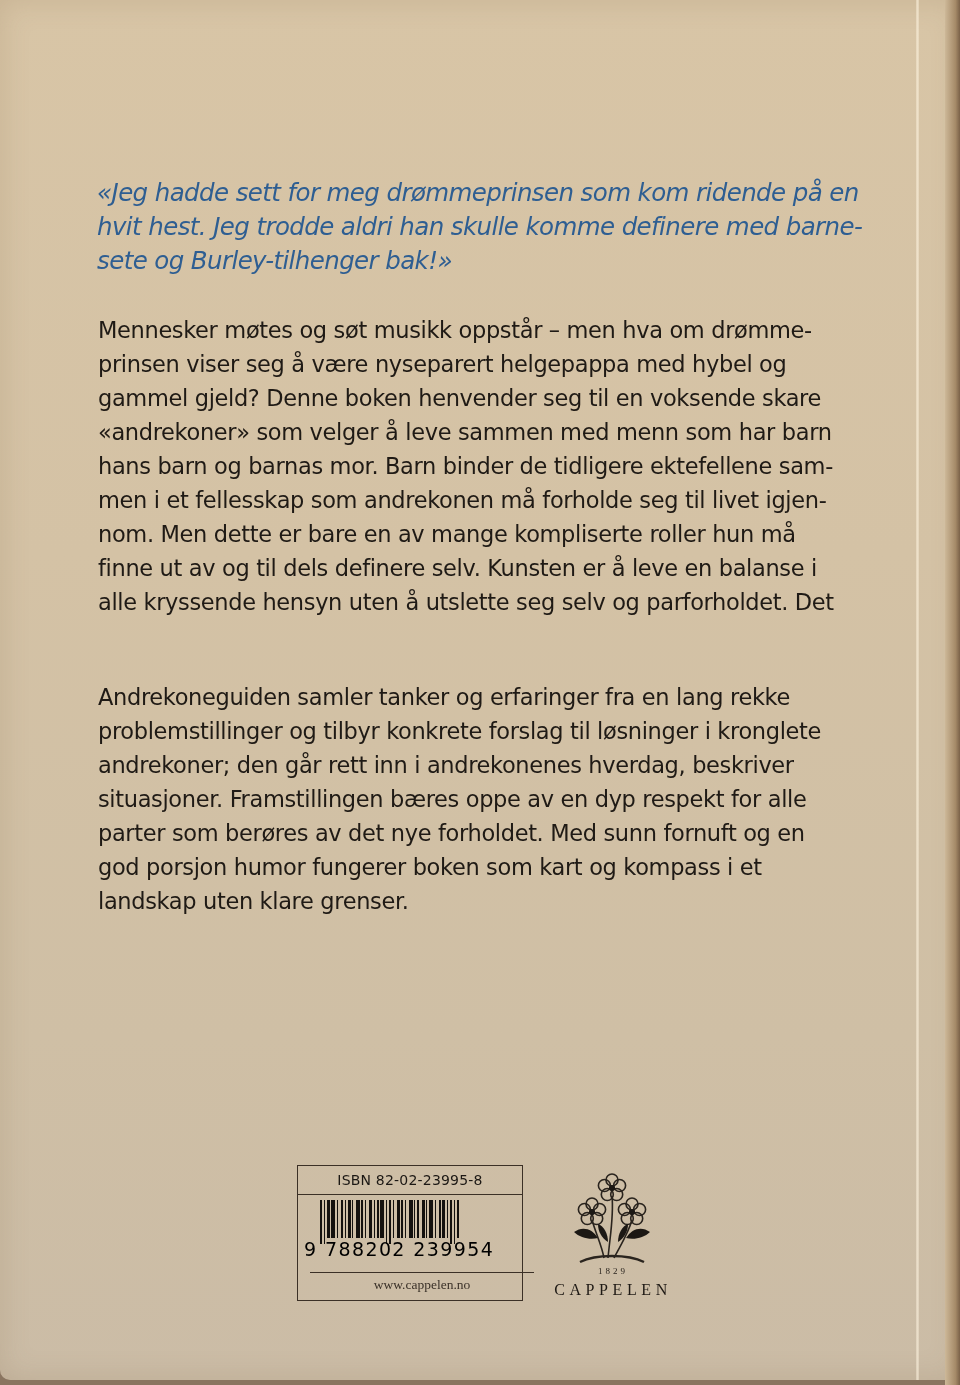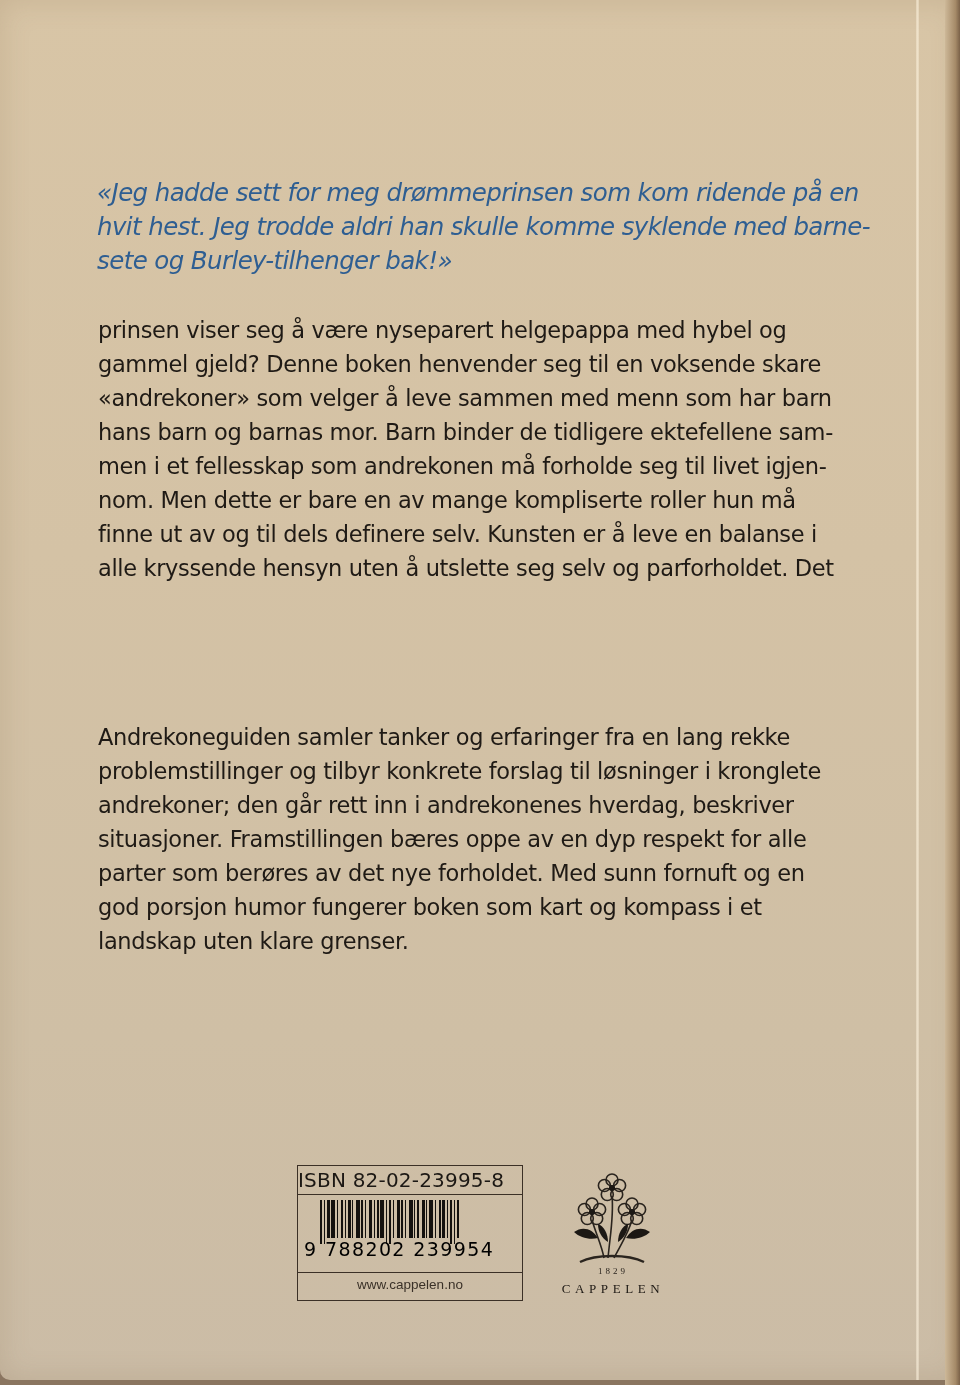--- a/index.html
+++ b/index.html
@@ -34,75 +34,76 @@
     .quote div { white-space: nowrap; }
     .para {
       position: absolute; left: 98px; width: 790px;
       color: #1f1a15;
       font-size: 22.5px;
       line-height: 34px;
       letter-spacing: -0.35px;
     }
     .para div { white-space: nowrap; }
     .p1 { top: 313px; }
-    .p2 { top: 720px; }
+    .p2 { top: 680px; }
 
     .isbn-box {
       position: absolute; left: 297px; top: 1165px; width: 226px; height: 136px;
       border: 1.5px solid #3b3026;
       box-sizing: border-box;
     }
     .isbn-label {
       position: absolute; left: 0; top: 0; width: 100%; height: 28px;
       border-bottom: 1.5px solid #3b3026;
-      line-height: 28px;
-      font-size: 20px; color: #1c1814; letter-spacing: 0.2px;
+      text-align: center; line-height: 28px;
+      font-size: 14px; color: #1c1814; letter-spacing: 0.2px;
     }
     .barcode {
       position: absolute; left: 22px; top: 34px; width: 185px; height: 38px;
       display: flex; align-items: flex-start;
     }
     .barcode span { display: block; background: #14110e; height: 38px; }
     .barcode-digits {
       position: absolute; left: 6px; top: 72px; width: 215px;
       font-size: 19px; color: #000000; letter-spacing: 1.4px; white-space: nowrap;
       font-family: "DejaVu Sans", sans-serif;
     }
     .url-row {
-      position: absolute; left: 0; top: 106px; width: 100%; height: 28px;
+      position: absolute; left: 12px; top: 106px; width: 100%; height: 28px;
       border-top: 1.5px solid #3b3026;
       text-align: center; line-height: 24px;
-      font-family: Liberation Sans, sans-serif; font-size: 13.5px; color: #3a3128;
+      font-family: Liberation Serif, serif; font-size: 13.5px; color: #3a3128;
     }
     .logo {
       position: absolute; left: 548px; top: 1166px; width: 130px; height: 140px;
     }
     .logo-year {
       position: absolute; left: 0; top: 100px; width: 130px; text-align: center;
       font-family: "Liberation Serif", serif; font-size: 9px; letter-spacing: 3px; color: #2a241e;
     }
     .logo-name {
       position: absolute; left: 0; top: 115px; width: 130px; text-align: center;
-      font-family: "Liberation Serif", serif; font-size: 13px; letter-spacing: 4.6px; color: #1e1914;
+      font-family: "Liberation Serif", serif; font-size: 16px; letter-spacing: 4.6px; color: #1e1914;
     }
   </style>
 </head>
 <body>
 
 <div class="cover"></div>
 <div class="spine-line"></div>
 <div class="right-edge"></div>
 
 <div class="quote">
   <div>«Jeg hadde sett for meg drømmeprinsen som kom ridende på en</div>
-  <div>hvit hest. Jeg trodde aldri han skulle komme syklende med barne-</div>
+  <div>hvit hest. Jeg trodde aldri han skulle komme definere med barne-</div>
   <div>sete og Burley-tilhenger bak!»</div>
 </div>
 
 <div class="para p1">
+  <div>Mennesker møtes og søt musikk oppstår – men hva om drømme-</div>
   <div>prinsen viser seg å være nyseparert helgepappa med hybel og</div>
   <div>gammel gjeld?  Denne boken henvender seg til en voksende skare</div>
   <div>«andrekoner» som velger å leve sammen med menn som har barn</div>
   <div>hans barn og barnas mor.  Barn binder de tidligere ektefellene sam-</div>
   <div>men i et fellesskap som andrekonen må forholde seg til livet igjen-</div>
   <div>nom.  Men dette er bare en av mange kompliserte roller hun må</div>
   <div>finne ut av og til dels definere selv.  Kunsten er å leve en balanse i</div>
   <div>alle kryssende hensyn uten å utslette seg selv og parforholdet.  Det</div>
 </div>
 

